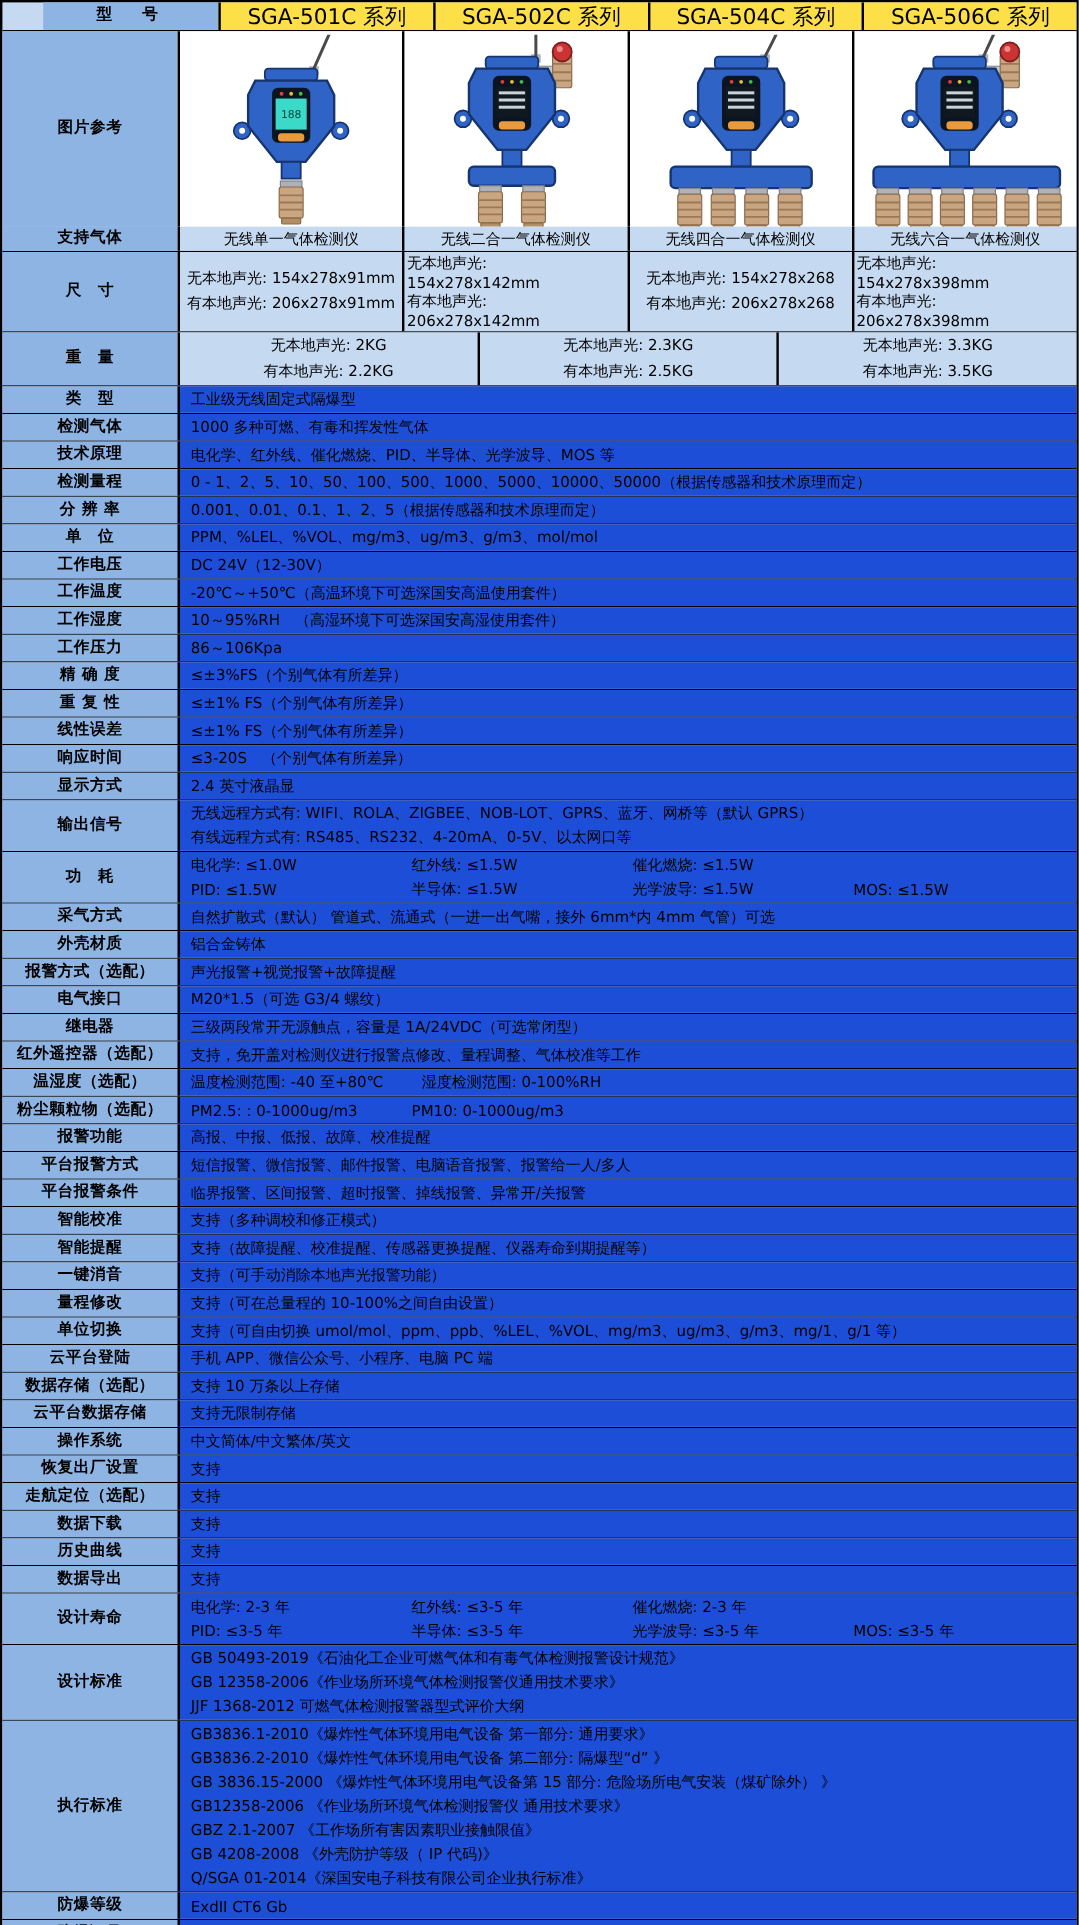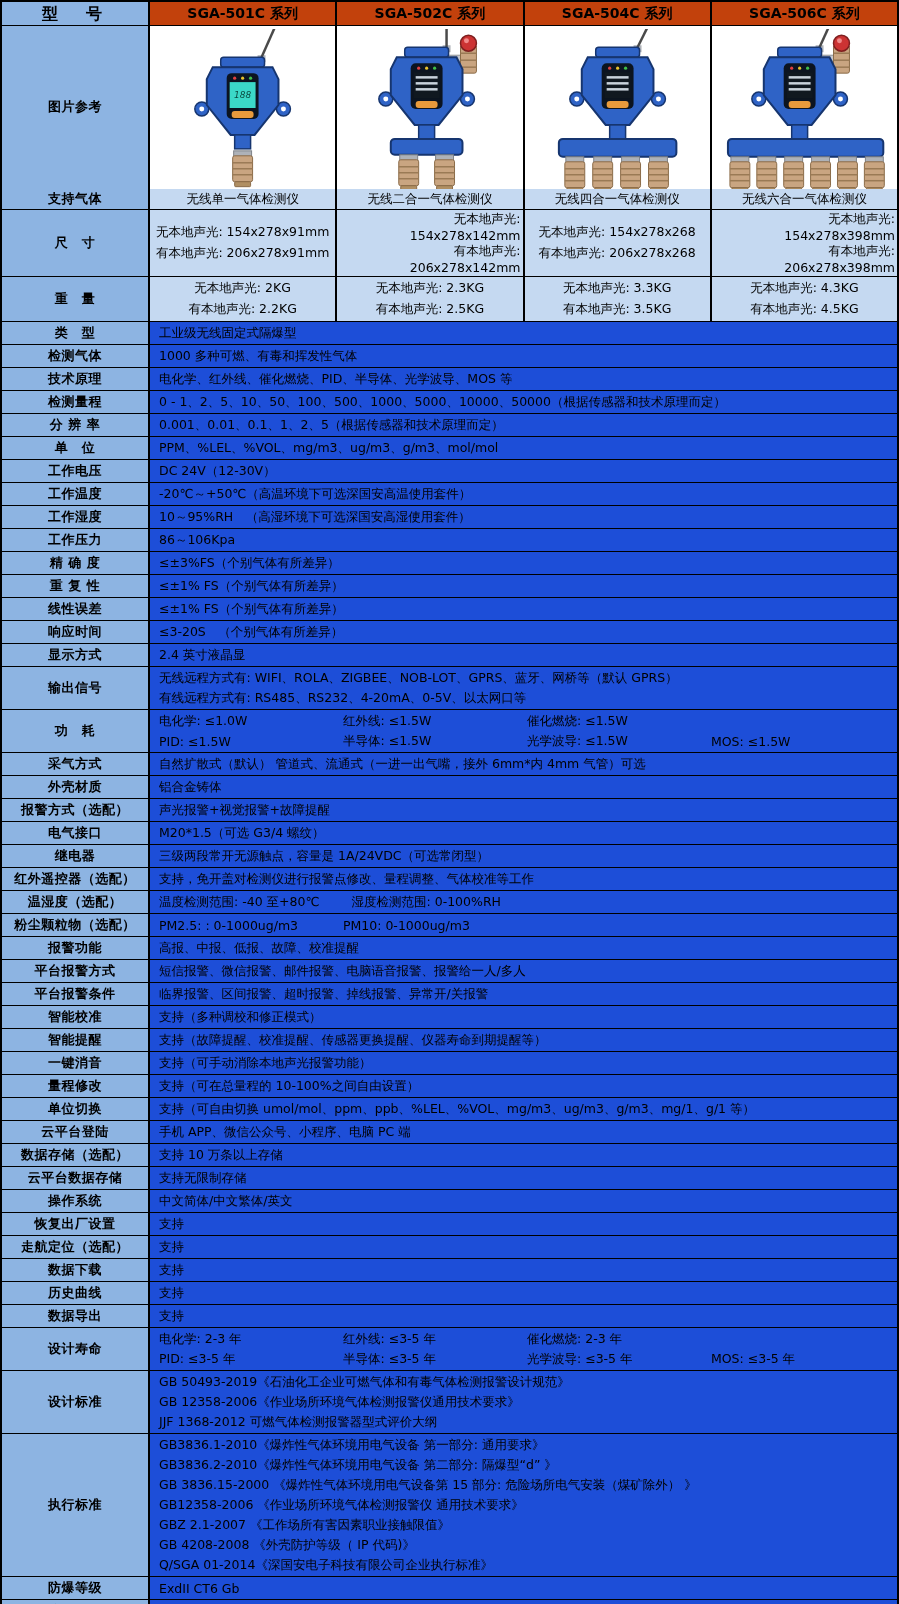--- a/index.html
+++ b/index.html
@@ -8,37 +8,37 @@
        font-size:12.5px;-webkit-font-smoothing:none;}
   .table{width:899px;border:2px solid #000;box-sizing:border-box;background:#C5D9F1;}
   .row{display:flex;border-top:1px solid #000;align-items:stretch;}
   .row:first-child{border-top:none;}
   .cell{box-sizing:border-box;}
   .label-cell{flex:0 0 146px;width:146px;background:#8DB4E2;font-weight:bold;
       display:flex;align-items:center;justify-content:center;text-align:center;
       padding:1px 3px;font-size:13px;letter-spacing:.5px;line-height:1.25;}
   .model-cell{flex:1 1 0;border-left:2px solid #000;background:#C5D9F1;
       display:flex;flex-direction:column;align-items:center;justify-content:center;
-      text-align:right;padding:1px 2px;}
+      text-align:left;padding:1px 2px;}
   .model-cell.single{min-height:20px;}
   .model-line{min-height:21px;display:flex;align-items:center;justify-content:center;}
   .merged-cell{flex:1 1 0;border-left:2px solid #000;background:#1d4ed8;
       display:flex;flex-direction:column;justify-content:center;padding:1px 4px 1px 9px;}
   .spec-line{min-height:20px;display:flex;align-items:center;white-space:nowrap;}
   .seg{display:inline-block;min-width:152px;padding-right:32px;}
   .seg:last-child{padding-right:0;}
   
   .header-row{height:23px;}
-  .header-row .label-cell{font-size:16px;letter-spacing:6px;}
-  .model-head{flex:1 1 0;border-left:2px solid #000;background:#c2410c;font-weight:bold;
-      display:flex;align-items:center;justify-content:center;font-size:14px;}
+  .header-row .label-cell{font-size:13px;letter-spacing:6px;margin-left:34px;}
+  .model-head{flex:1 1 0;border-left:2px solid #000;background:#fde047;font-weight:normal;
+      display:flex;align-items:center;justify-content:center;font-size:18px;}
   
   .image-row{height:163px;}
   .image-cell{flex:1 1 0;border-left:2px solid #000;background:#fff;
-      display:flex;align-items:flex-end;justify-content:center;overflow:hidden;font-style:italic;}
+      display:flex;align-items:flex-end;justify-content:center;overflow:hidden;}
   .image-cell svg{display:block;}
 </style>
 </head>
 <body>
 
 <svg width="0" height="0" style="position:absolute" aria-hidden="true">
   <defs>
     <g id="g-sensor">
       <rect x="-9" y="0" width="18" height="6" fill="#AEB2B8" stroke="#7E8288" stroke-width="1"></rect>
       <rect x="-10" y="5" width="20" height="26" rx="2" fill="#C9A581" stroke="#8A6B48" stroke-width="1"></rect>
@@ -177,24 +177,20 @@
           <div class="model-line">有本地声光: 2.2KG</div>
         </div>
         <div class="cell model-cell">
           <div class="model-line">无本地声光: 2.3KG</div>
           <div class="model-line">有本地声光: 2.5KG</div>
         </div>
         <div class="cell model-cell">
           <div class="model-line">无本地声光: 3.3KG</div>
           <div class="model-line">有本地声光: 3.5KG</div>
         </div>
-        <div class="cell model-cell">
-          <div class="model-line">无本地声光: 4.3KG</div>
-          <div class="model-line">有本地声光: 4.5KG</div>
-        </div>
       </div>
       <div class="row">
         <div class="cell label-cell">类　型</div>
         <div class="cell merged-cell">
           <div class="spec-line">工业级无线固定式隔爆型</div>
         </div>
       </div>
       <div class="row">
         <div class="cell label-cell">检测气体</div>
         <div class="cell merged-cell">

